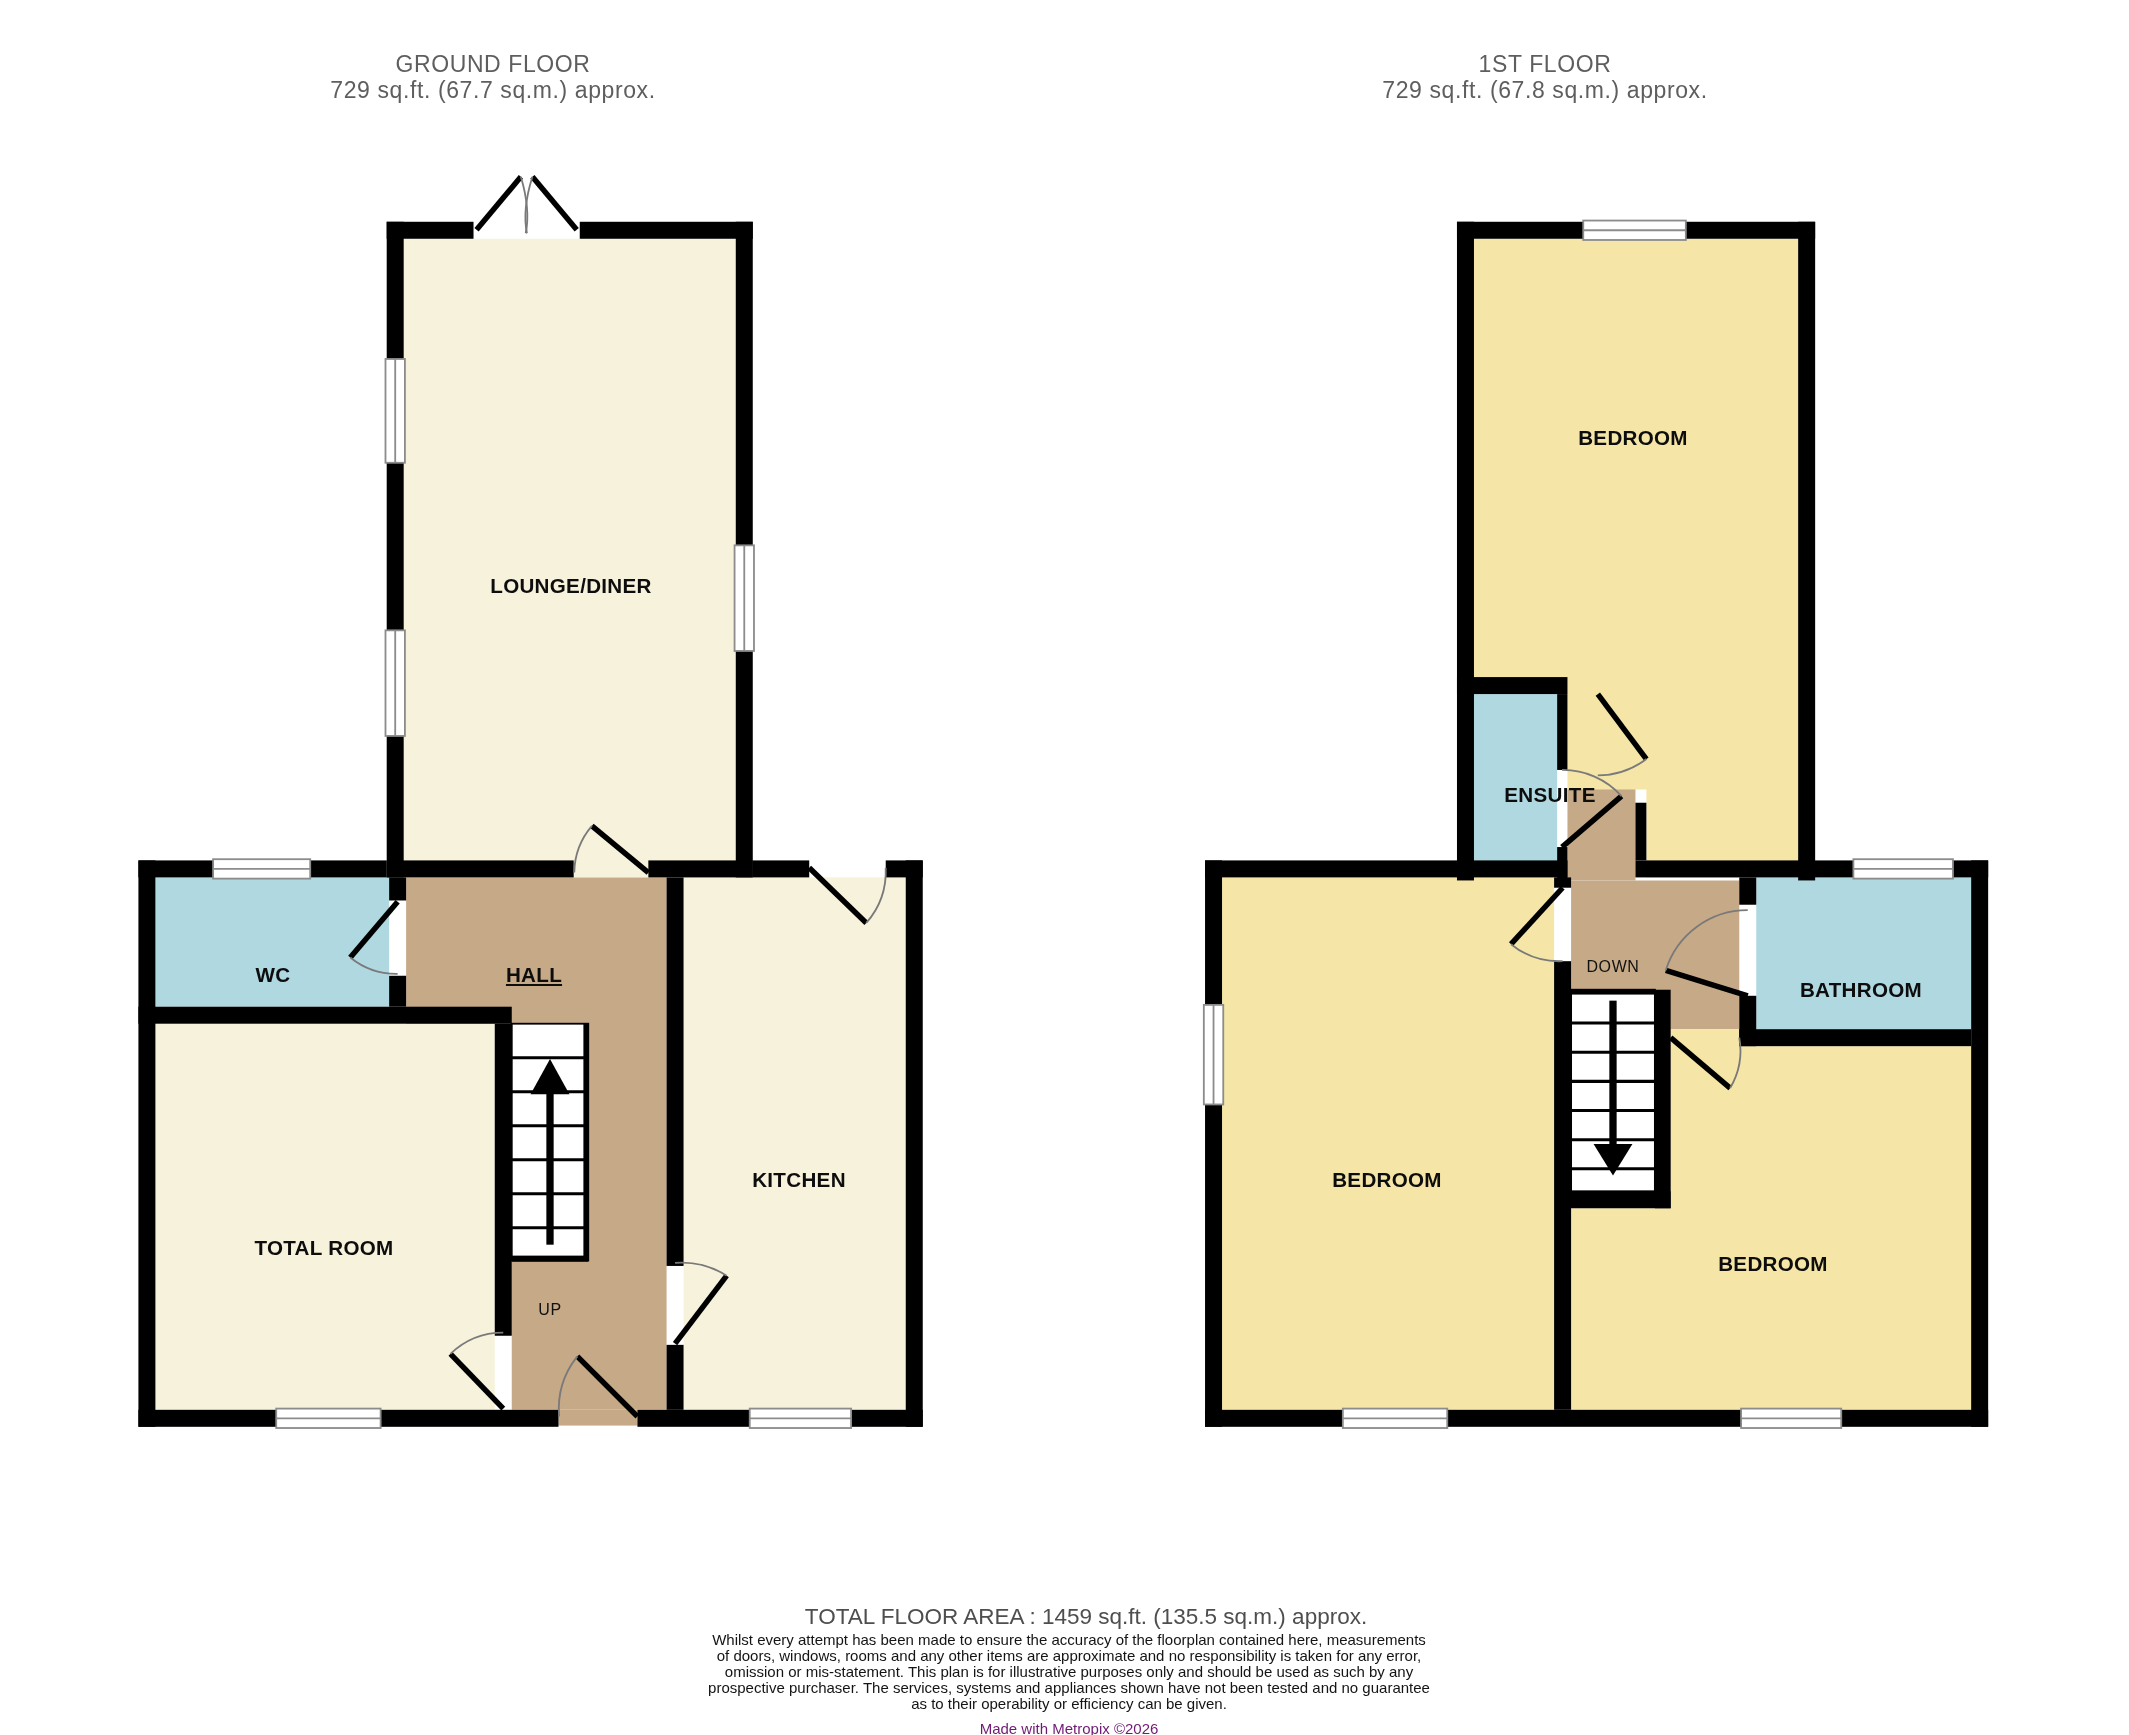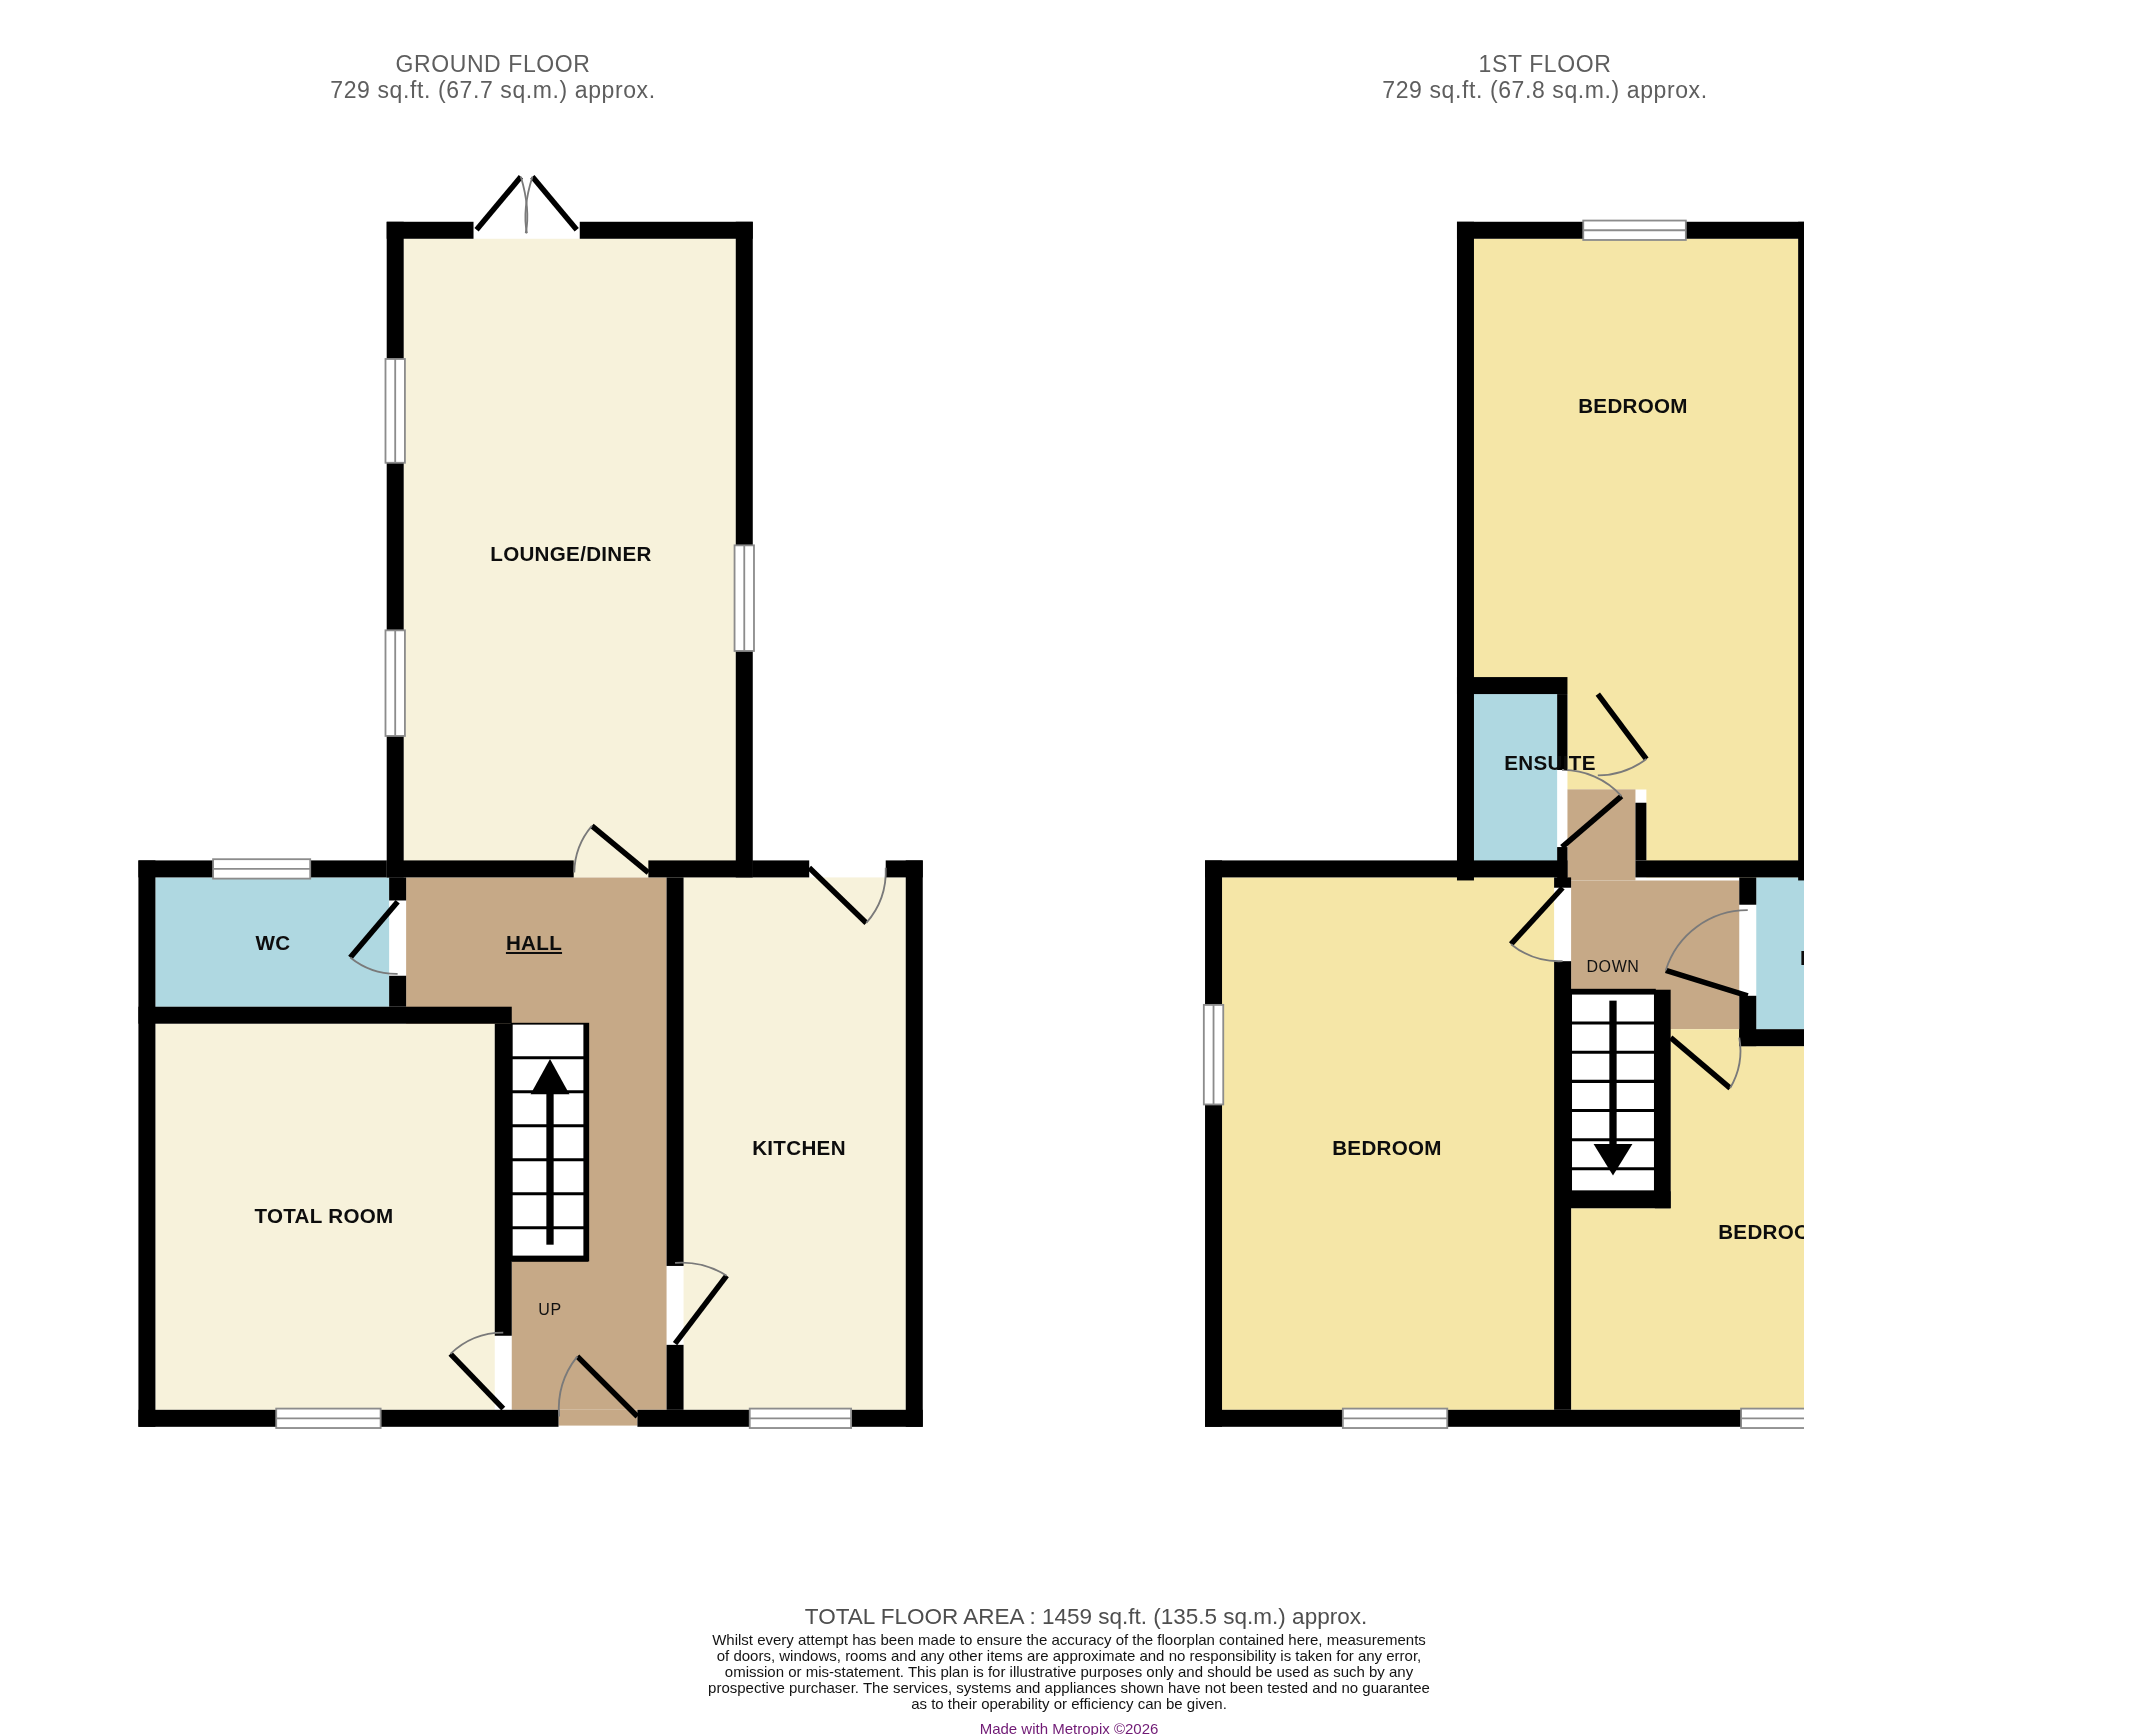--- a/index.html
+++ b/index.html
@@ -1,21 +1,21 @@
 <!DOCTYPE html>
 <html style="font-size:9.7px"><head>
 <meta charset="utf-8">
 <style>
   html,body{margin:0;padding:0;background:#ffffff;}
-  #page{position:relative;width:1804px;height:1736px;background:#ffffff;overflow:hidden;
+  #page{position:relative;width:2129px;height:1736px;background:#ffffff;overflow:hidden;
         font-family:"Liberation Sans", sans-serif;}
   #plan-svg{position:absolute;left:0;top:0;}
   .lbl{position:absolute;transform:translate(-50%,-50%);white-space:nowrap;}
   .floor-title{font-size:23px;color:#5e5e5e;letter-spacing:0.6px;}
-  .room-label{font-size:20.6px;font-weight:bold;color:#0d0d0d;letter-spacing:0.3px;}
+  .room-label{font-size:20.6px;font-weight:bold;color:#0d0d0d;letter-spacing:0.3px;margin-top:32px;}
   .stair-label{font-size:16px;color:#111111;letter-spacing:0.6px;}
   .total-area{font-size:22.5px;color:#4e4e4e;}
   .disclaimer{position:absolute;left:1069px;top:1632px;transform:translateX(-50%);
               text-align:center;font-size:15px;line-height:16px;color:#141414;}
   .credit{font-size:15px;color:#701a75;}
 </style>
 </head>
 <body>
 
 <div id="page">

